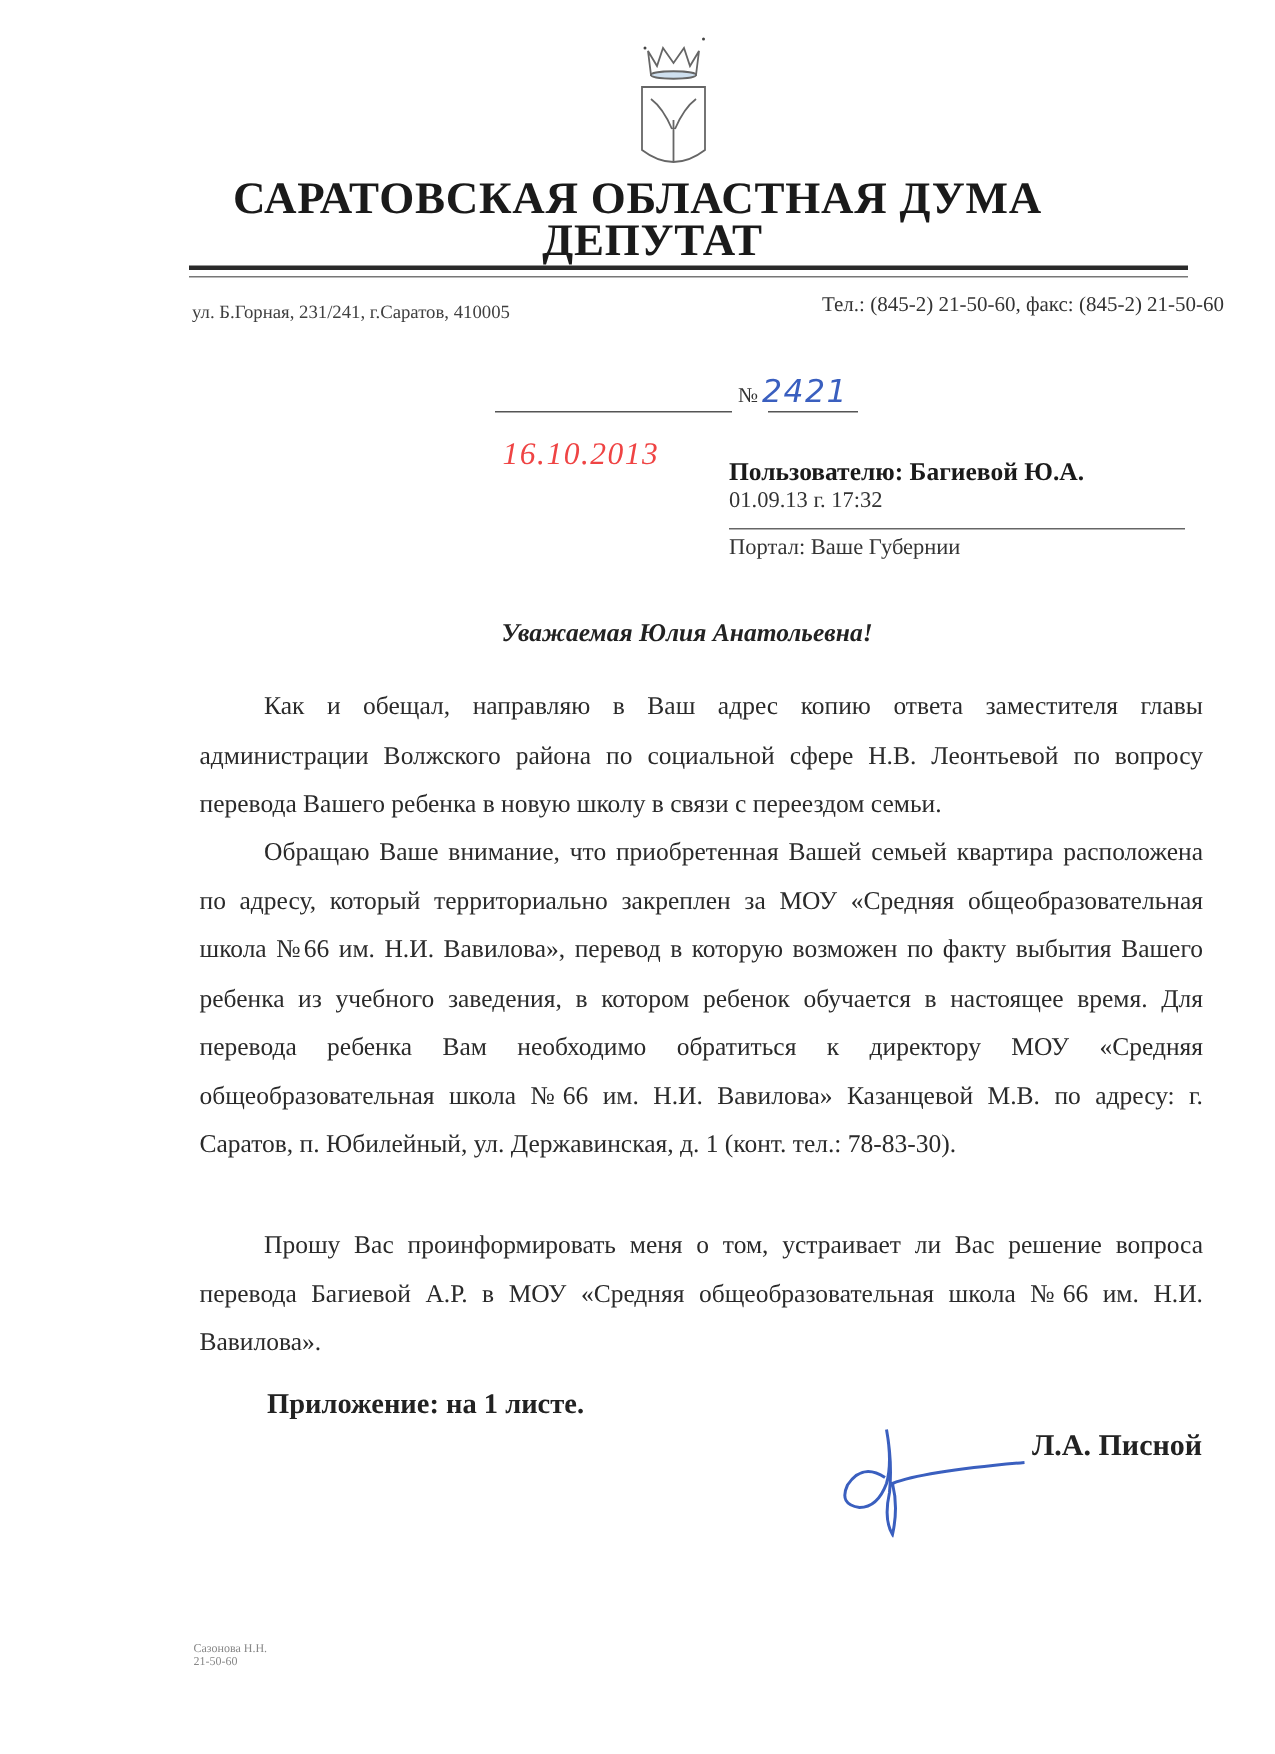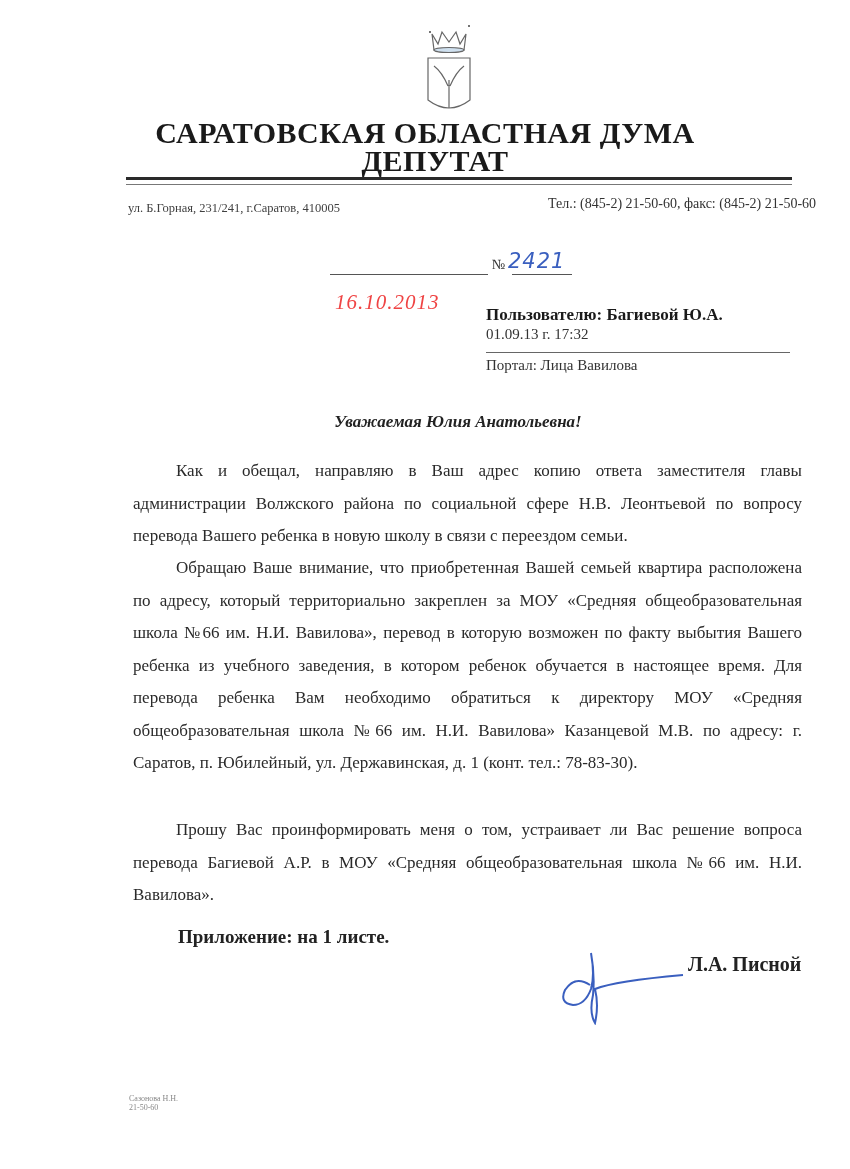--- a/index.html
+++ b/index.html
@@ -61,21 +61,21 @@
 
 <div id="reg-line-date" class="abs"></div>
 <div id="reg-line-num" class="abs"></div>
 <div id="reg-date" class="abs">16.10.2013</div>
 <div id="reg-no-label" class="abs">№</div>
 <div id="reg-number" class="abs">2421</div>
 
 <div id="recipient" class="abs">Пользователю: Багиевой Ю.А.</div>
 <div id="recipient-date" class="abs">01.09.13 г. 17:32</div>
 <div id="recipient-rule" class="abs"></div>
-<div id="portal" class="abs">Портал: Лица Вавилова</div>
+<div id="portal" class="abs">Портал: Ваше Губернии</div>
 
 <div id="salutation" class="abs">Уважаемая Юлия Анатольевна!</div>
 
 <div id="para-1" class="abs body-text">Как и обещал, направляю в Ваш адрес копию ответа заместителя главы администрации Волжского района по социальной сфере Н.В. Леонтьевой по вопросу перевода Вашего ребенка в новую школу в связи с переездом семьи.</div>
 <div id="para-2" class="abs body-text">Обращаю Ваше внимание, что приобретенная Вашей семьей квартира расположена по адресу, который территориально закреплен за МОУ «Средняя общеобразовательная школа №66 им. Н.И. Вавилова», перевод в которую возможен по факту выбытия Вашего ребенка из учебного заведения, в котором ребенок обучается в настоящее время. Для перевода ребенка Вам необходимо обратиться к директору МОУ «Средняя общеобразовательная школа №66 им. Н.И. Вавилова» Казанцевой М.В. по адресу: г. Саратов, п. Юбилейный, ул. Державинская, д. 1 (конт. тел.: 78-83-30).</div>
 <div id="para-3" class="abs body-text">Прошу Вас проинформировать меня о том, устраивает ли Вас решение вопроса перевода Багиевой А.Р. в МОУ «Средняя общеобразовательная школа №66 им. Н.И. Вавилова».</div>
 
 <div id="attachment" class="abs">Приложение: на 1 листе.</div>
 
 <svg id="signature" class="abs" viewBox="0 0 130 80">

